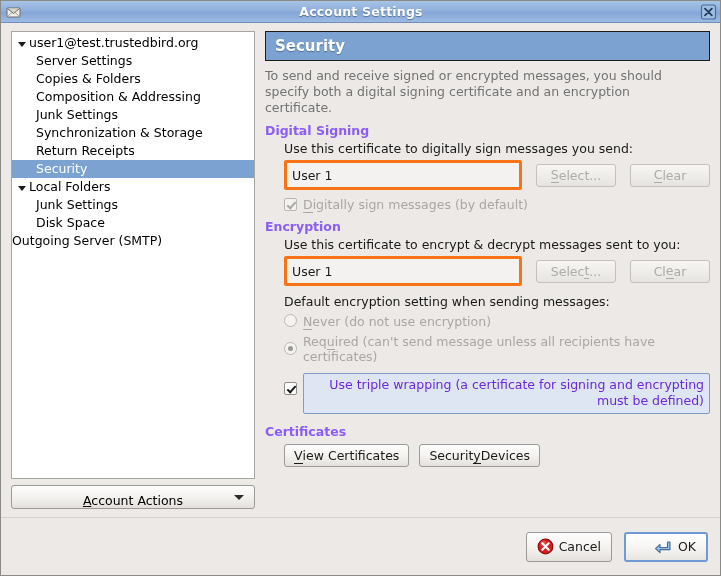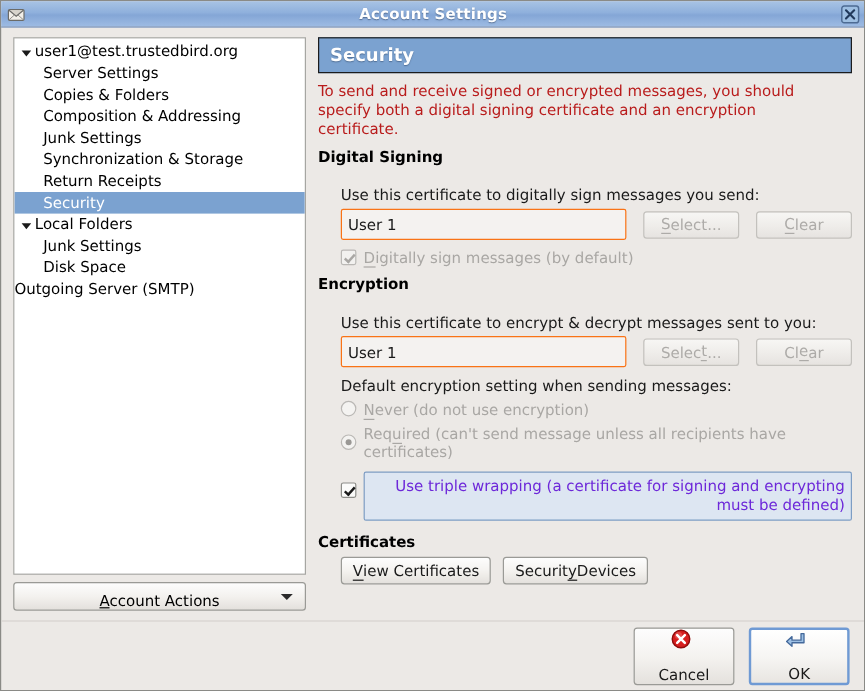--- a/index.html
+++ b/index.html
@@ -170,47 +170,47 @@
     font-size: 15px;
     display: flex;
     align-items: center;
     padding-left: 9px;
     text-shadow: 0 1px 1px rgba(30,50,80,.45);
   }
   .intro {
     margin-top: 7px;
     font-size: 12.5px;
     line-height: 16px;
-    color: #b91c1c;
+    color: #737373;
     max-width: 420px;
   }
   .group-title {
     font-weight: bold;
     font-size: 12.5px;
     margin-top: 7px;
-    color: #000000;
+    color: #8b5cf6;
   }
   .sub {
-    margin-top: 17px;
+    margin-top: 3px;
     margin-left: 19px;
     font-size: 12.5px;
     color: #1a1a1a;
   }
   .field-row {
     margin-top: 4px;
     margin-left: 19px;
     display: flex;
     align-items: center;
   }
   .cert-input {
     width: 238px;
     height: 23px;
     box-sizing: border-box;
     background: #f4f2f0;
-    border: 1px solid #f97316;
+    border: 3px solid #f97316;
     border-radius: 2px;
     font-family: "DejaVu Sans", sans-serif;
     font-size: 12.5px;
     color: #1a1a1a;
     padding: 12px 5px;
     line-height: 21px;
   }
   .btn {
     height: 23px;
     box-sizing: border-box;
@@ -335,35 +335,34 @@
     height: 58px;
     box-sizing: border-box;
     display: flex;
     align-items: center;
     justify-content: flex-end;
     padding: 0 12px 0 0;
     border-top: 1px solid #d6d3cf;
     margin-top: 8px;
   }
   .dlg-btn {
-    height: 48px;
+    height: 30px;
     min-width: 84px;
     box-sizing: border-box;
     background: linear-gradient(to bottom, #fdfdfd 0%, #f4f2ef 52%, #e4e1dd 100%);
     border: 1px solid #9a9a96;
     border-radius: 3px;
     display: inline-flex;
     align-items: center;
-    justify-content: space-between;
+    justify-content: flex-end;
     font-size: 12.5px;
     color: #1a1a1a;
     cursor: pointer;
     margin-left: 12px;
     padding: 0 10px;
-    flex-direction: column;
   }
   .dlg-btn.default {
     border: 2px solid #6f9ad4;
     background: linear-gradient(to bottom, #ffffff 0%, #f6f5f3 52%, #e8e5e1 100%);
   }
   .dlg-btn .ic { margin-right: 5px; display: flex; align-items: center; }
 </style>
 </head>
 <body>
 

